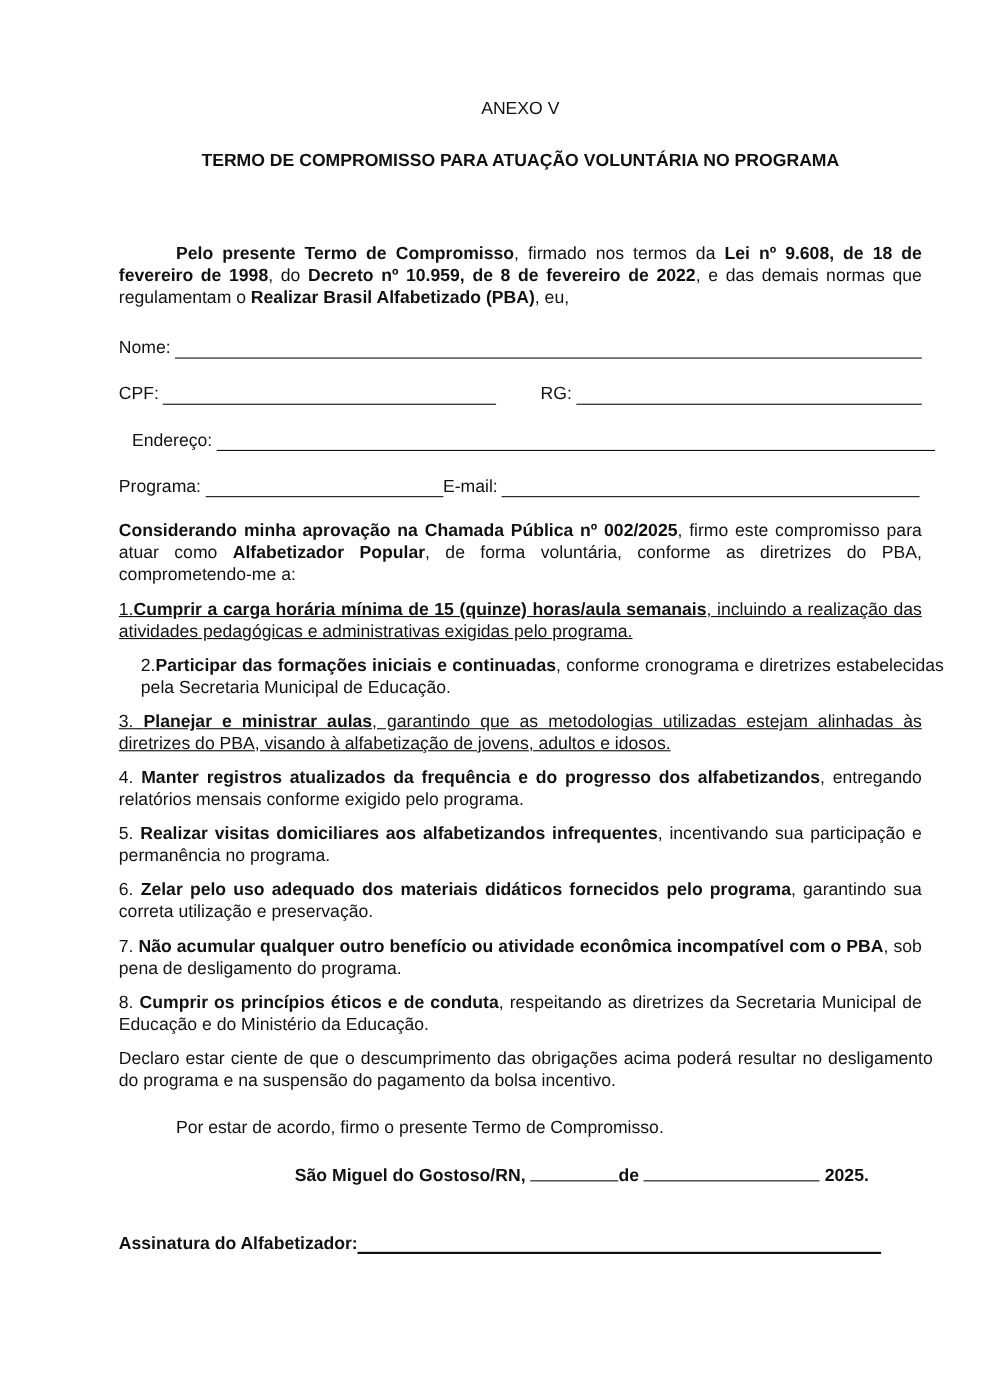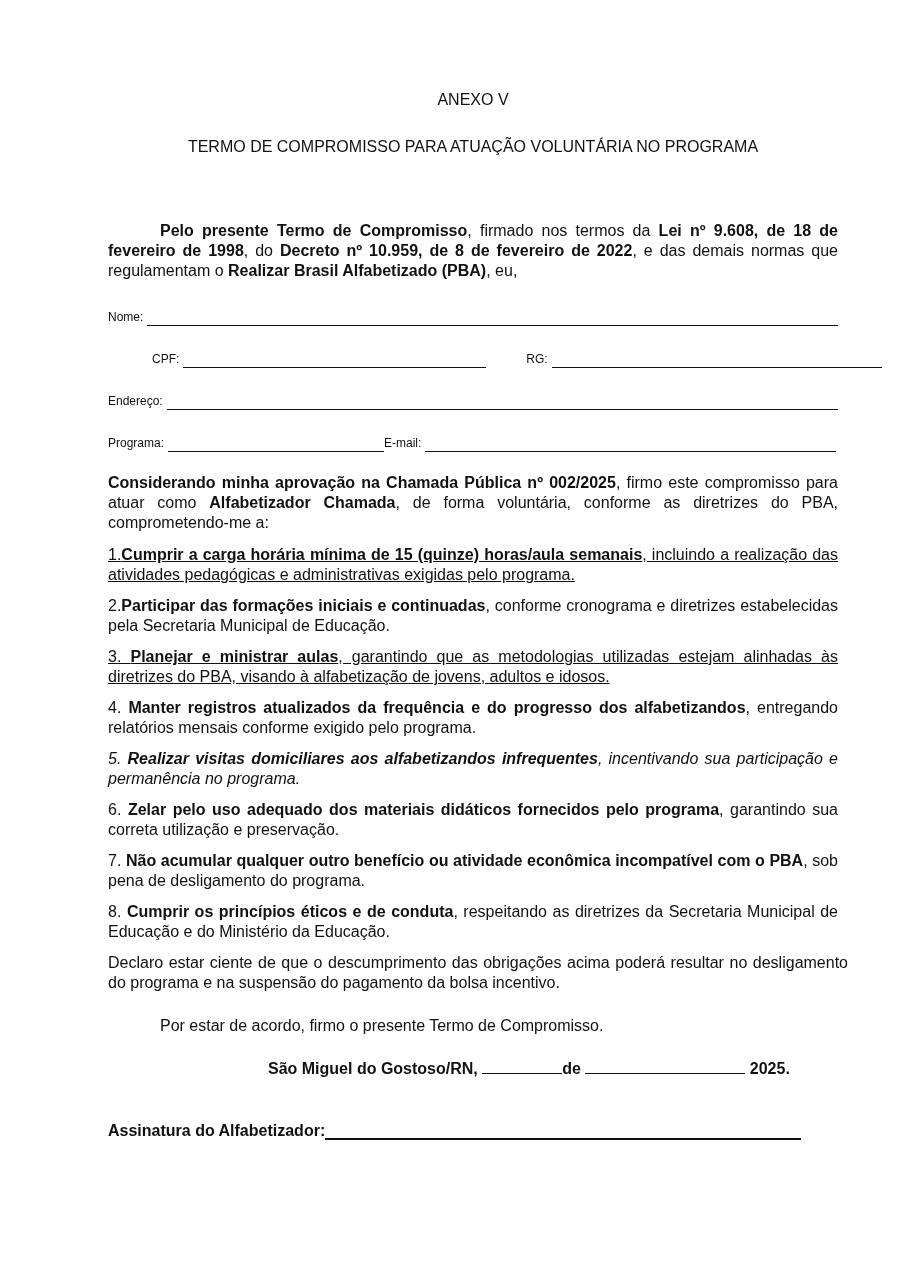--- a/index.html
+++ b/index.html
@@ -2,27 +2,27 @@
 <html><head>
 <meta charset="utf-8">
 <style>
   html, body { margin: 0; padding: 0; background: #ffffff; }
   body { width: 900px; height: 1273px; position: relative; overflow: hidden;
          font-family: "Liberation Sans", sans-serif; color: #111; }
   .page { position: absolute; left: 108px; top: 0; width: 730px; font-size: 16px; }
   .annex { position: absolute; top: 91px; left: 0; width: 730px; text-align: center;
            font-weight: normal; font-size: 16px; }
   .title { position: absolute; top: 137px; left: 0; width: 730px; text-align: center;
-           font-weight: normal; font-size: 16px; line-height: 20px; }
+           font-weight: bold; font-size: 16px; line-height: 20px; }
   .title span { display: block; }
   .para { position: absolute; left: 0; width: 730px; line-height: 20px;
           text-align: justify; font-size: 16px; }
   .para b { font-weight: bold; }
   .indent { text-indent: 52px; }
-  .field-row { position: absolute; left: 0; width: 730px; height: 22px; font-size: 12px;
+  .field-row { position: absolute; left: 0; width: 730px; height: 22px; font-size: 16px;
                display: flex; align-items: flex-end; }
   .field-label { white-space: nowrap; line-height: 18px; }
   .blank { border-bottom: 1.6px solid #111; height: 16px; margin-left: 4px; }
   .sig-line { border-bottom: 2px solid #111; display: inline-block; height: 16px; vertical-align: baseline; }
   .place { position: absolute; top: 1057px; left: 160px; font-weight: bold; white-space: nowrap; }
   .sign { position: absolute; top: 1122px; left: 0; font-weight: bold; white-space: nowrap; display: flex; align-items: flex-end; }
 </style>
 </head>
 <body>
 
@@ -36,60 +36,60 @@
 
   <div class="para indent" style="top:221px;">
     <b>Pelo presente Termo de Compromisso</b><span>, firmado nos termos da </span><b>Lei nº 9.608, de 18 de fevereiro de 1998</b><span>, do </span><b>Decreto nº 10.959, de 8 de fevereiro de 2022</b><span>, e das demais normas que regulamentam o </span><b>Realizar Brasil Alfabetizado (PBA)</b><span>, eu,</span>
   </div>
 
   <div class="field-row" style="top:304px;">
     <span class="field-label">Nome:</span>
     <span class="blank" style="flex:1;"></span>
   </div>
 
-  <div class="field-row" style="top:346px;margin-left:44px;">
+  <div class="field-row" style="top:346px;">
     <span class="field-label">CPF:</span>
     <span class="blank" style="width:303px;"></span>
     <span class="field-label" style="margin-left:40px;">RG:</span>
     <span class="blank" style="flex:1;"></span>
   </div>
 
-  <div class="field-row" style="top:388px;">
+  <div class="field-row" style="top:388px;margin-left:12px;">
     <span class="field-label">Endereço:</span>
     <span class="blank" style="flex:1;"></span>
   </div>
 
   <div class="field-row" style="top:430px;">
     <span class="field-label">Programa:</span>
     <span class="blank" style="width:216px; margin-right:0;"></span>
     <span class="field-label">E-mail:</span>
     <span class="blank" style="flex:1; margin-right:2px;"></span>
   </div>
 
   <div class="para" style="top:473px;">
-    <b>Considerando minha aprovação na Chamada Pública nº 002/2025</b><span>, firmo este compromisso para atuar como </span><b>Alfabetizador Chamada</b><span>, de forma voluntária, conforme as diretrizes do PBA, comprometendo-me a:</span>
+    <b>Considerando minha aprovação na Chamada Pública nº 002/2025</b><span>, firmo este compromisso para atuar como </span><b>Alfabetizador Popular</b><span>, de forma voluntária, conforme as diretrizes do PBA, comprometendo-me a:</span>
   </div>
 
   <div class="para" style="top:545px;text-decoration:underline;">
     <span>1.</span><b>Cumprir a carga horária mínima de 15 (quinze) horas/aula semanais</b><span>, incluindo a realização das atividades pedagógicas e administrativas exigidas pelo programa.</span>
   </div>
 
-  <div class="para" style="top:596px;">
+  <div class="para" style="top:596px;margin-left:20px;">
     <span>2.</span><b>Participar das formações iniciais e continuadas</b><span>, conforme cronograma e diretrizes estabelecidas pela Secretaria Municipal de Educação.</span>
   </div>
 
   <div class="para" style="top:647px;text-decoration:underline;">
     <span>3. </span><b>Planejar e ministrar aulas</b><span>, garantindo que as metodologias utilizadas estejam alinhadas  às diretrizes do PBA, visando à alfabetização de jovens, adultos e idosos.</span>
   </div>
 
   <div class="para" style="top:698px;">
     <span>4. </span><b>Manter registros atualizados da frequência e do progresso dos alfabetizandos</b><span>, entregando  relatórios mensais conforme exigido pelo programa.</span>
   </div>
 
-  <div class="para" style="top:749px;font-style:italic;">
+  <div class="para" style="top:749px;">
     <span>5. </span><b>Realizar visitas domiciliares aos alfabetizandos infrequentes</b><span>, incentivando sua participação e permanência no programa.</span>
   </div>
 
   <div class="para" style="top:800px;">
     <span>6. </span><b>Zelar pelo uso adequado dos materiais didáticos fornecidos pelo programa</b><span>, garantindo sua correta utilização e preservação.</span>
   </div>
 
   <div class="para" style="top:851px;">
     <span>7. </span><b>Não acumular qualquer outro benefício ou atividade econômica incompatível com o PBA</b><span>, sob pena de desligamento do programa.</span>
   </div>

